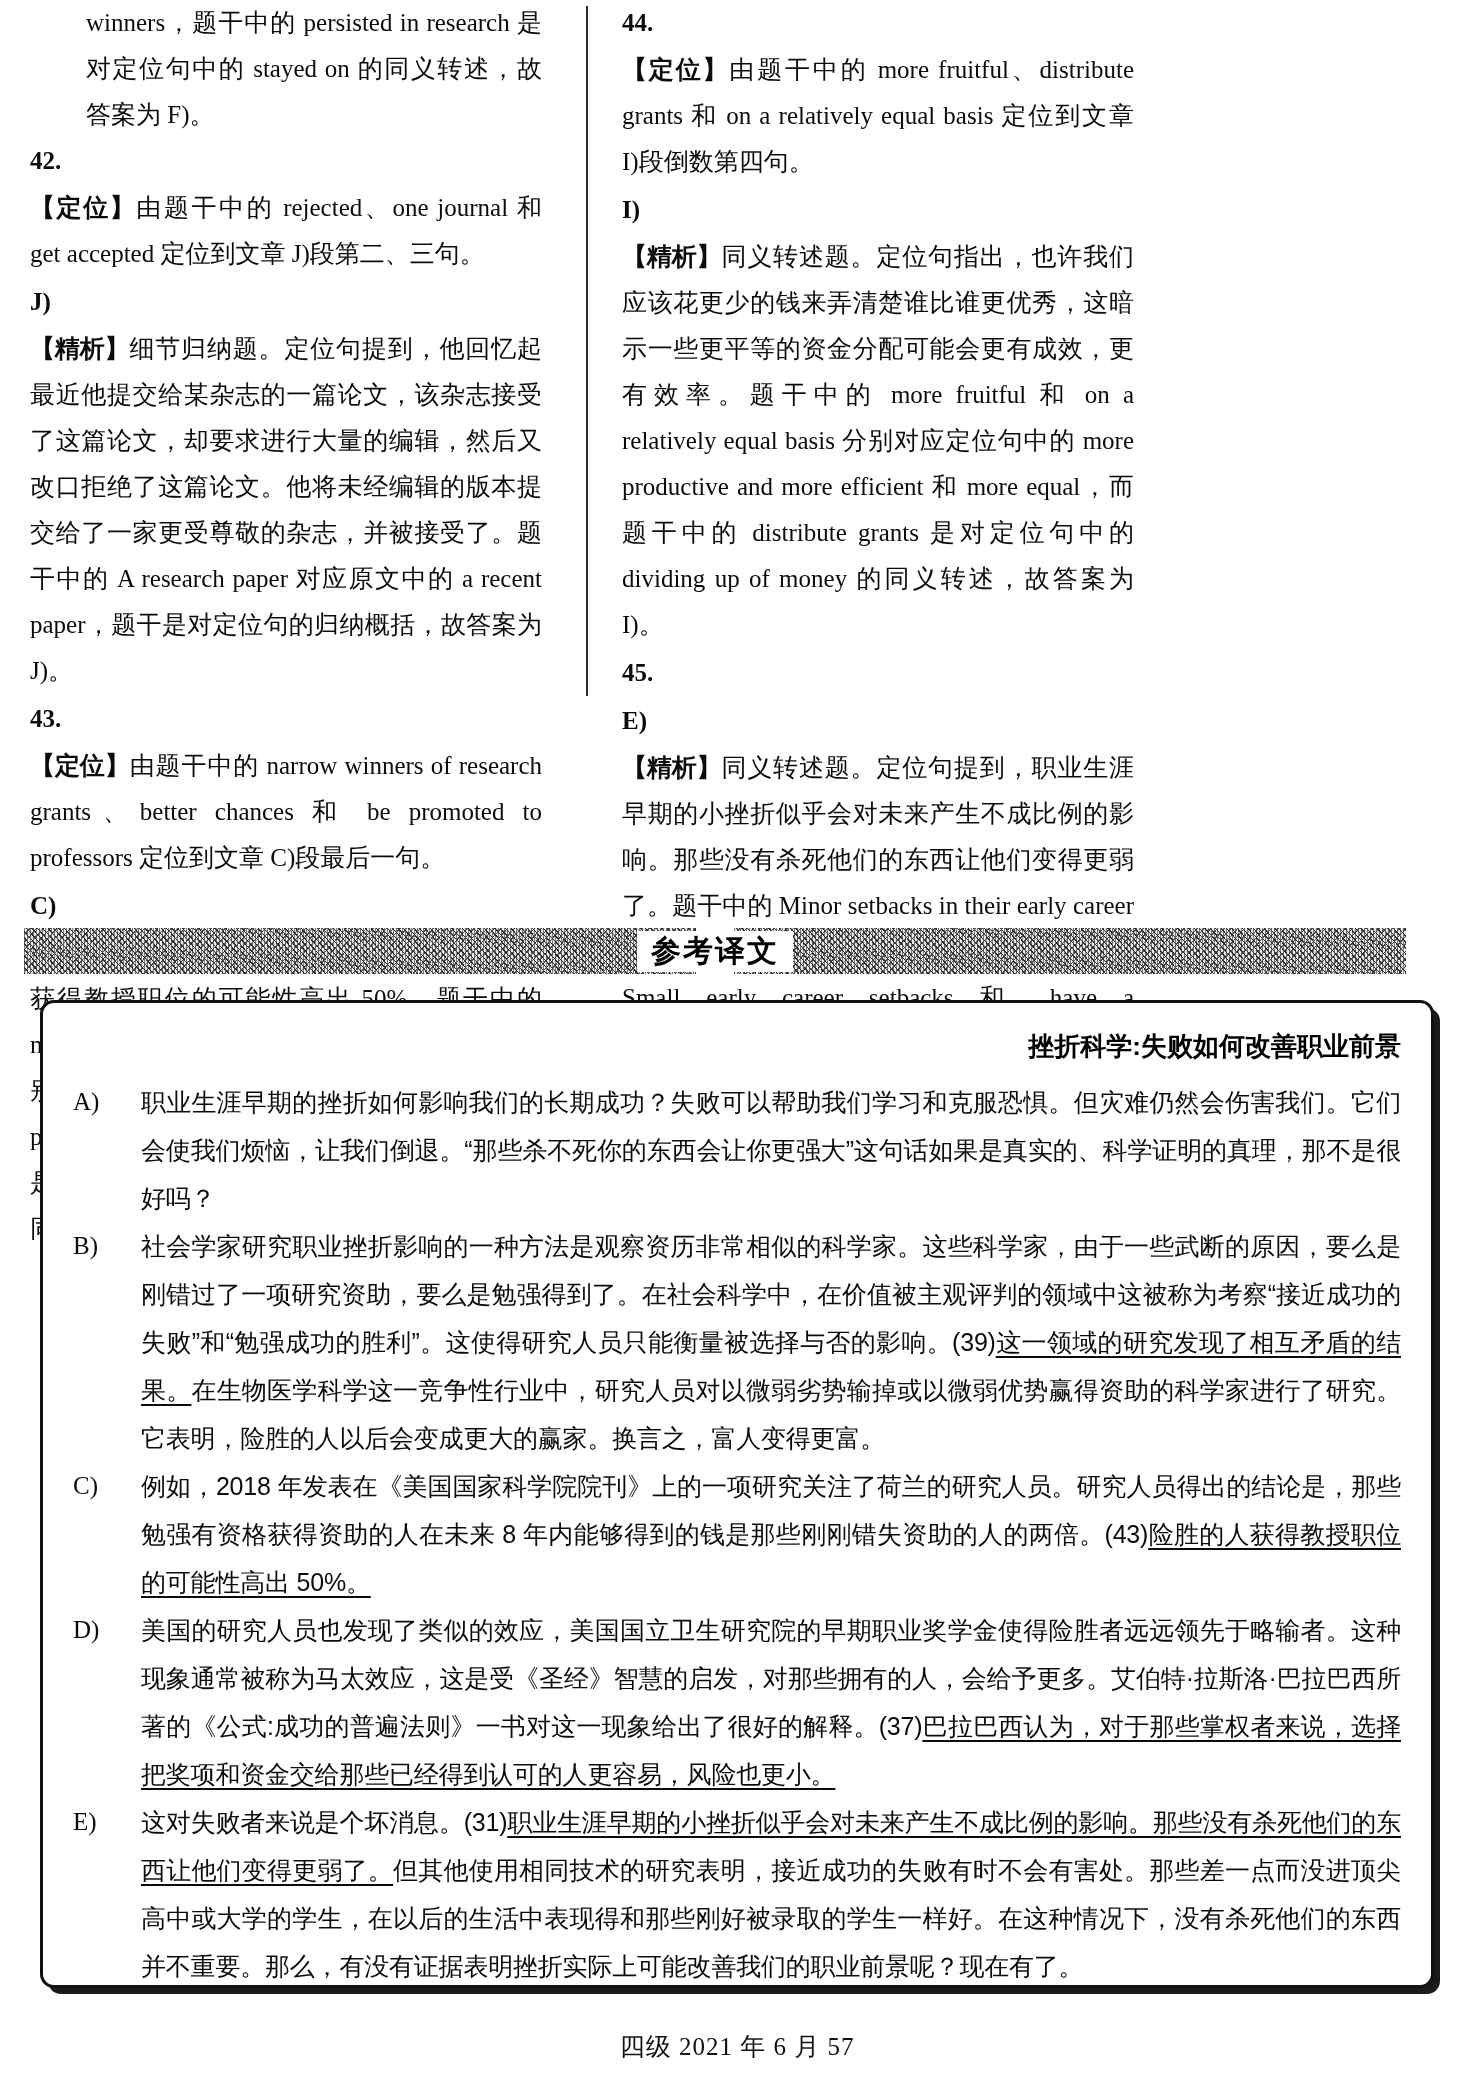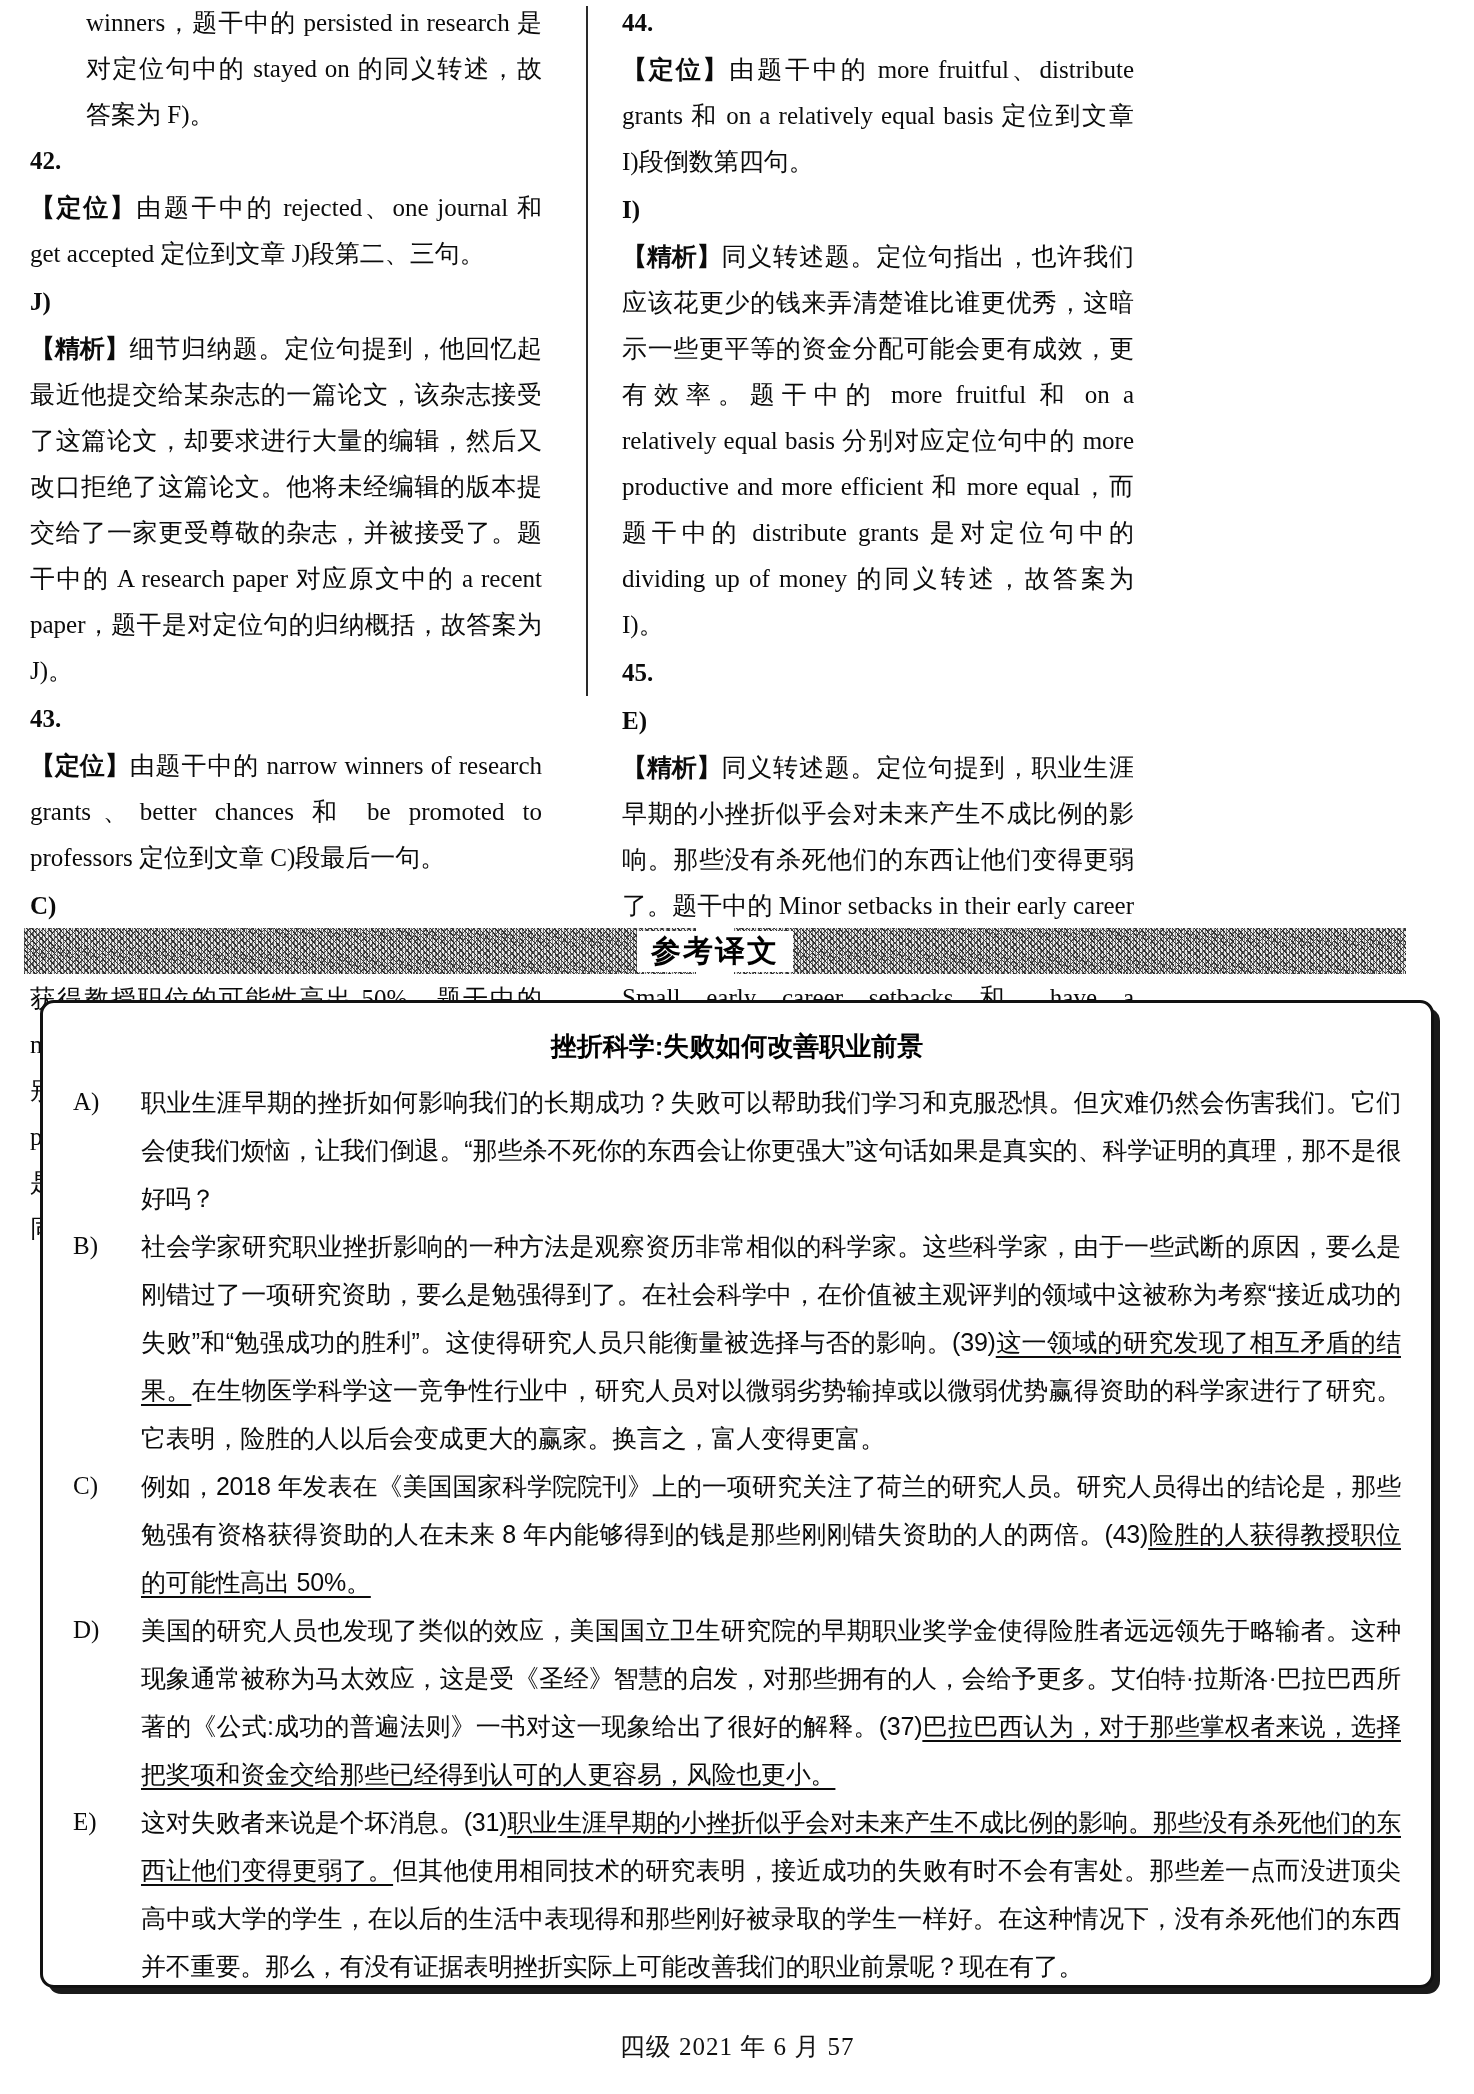--- a/index.html
+++ b/index.html
@@ -128,21 +128,21 @@
     width: 1394px;
     height: 988px;
     box-sizing: border-box;
     border: 3px solid #111;
     border-radius: 14px;
     background: #fff;
     box-shadow: 7px 7px 0 -1px #1a1a1a;
     padding: 26px 30px 10px 30px;
   }
   .trans-title {
-    text-align: center;
+    text-align: right;
     font-family: "Liberation Sans", "DejaVu Sans", sans-serif;
     font-weight: 700;
     font-size: 26px;
     letter-spacing: 0px;
     margin-bottom: 14px;
     color: #000;
   }
   .para {
     display: flex;
     flex-direction: row;

